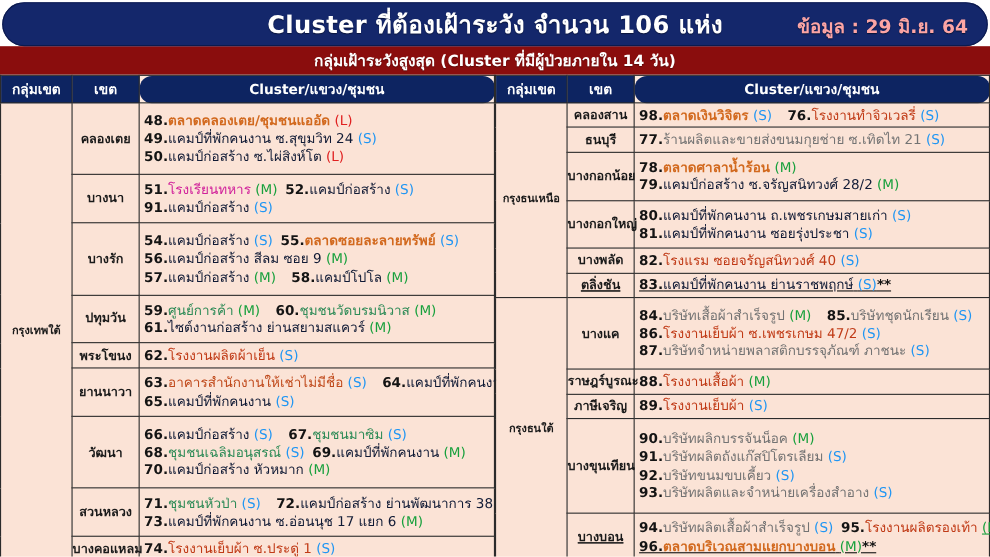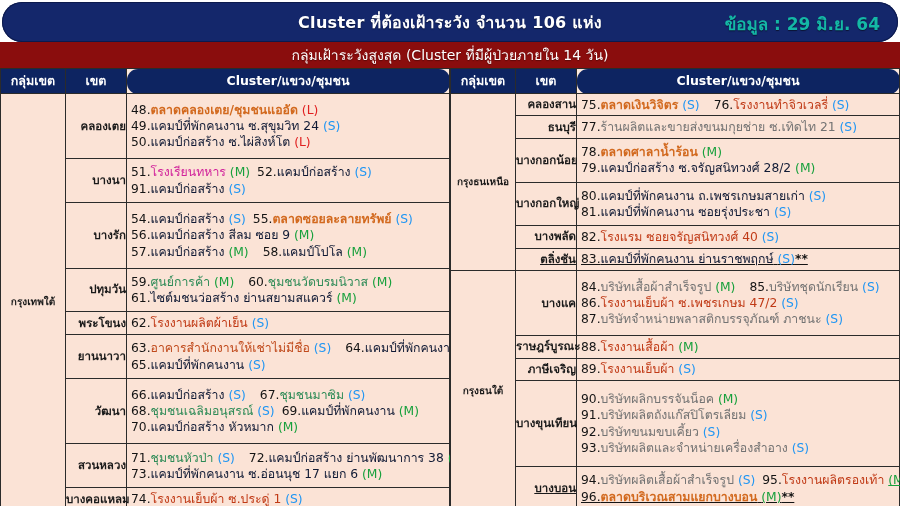--- a/index.html
+++ b/index.html
@@ -13,33 +13,33 @@
 
   
   .banner{
     position:relative;height:40px;background:#14276b;
     border-radius:22px;margin:2px 2px 0 2px;
     box-shadow:0 0 0 1px #0c1a4d inset;
   }
   .banner-title{
     position:absolute;left:0;right:0;top:0;height:40px;
     display:flex;align-items:center;justify-content:center;
-    color:#ffffff;font-size:16px;font-weight:700;letter-spacing:.3px;
+    color:#ffffff;font-size:22px;font-weight:700;letter-spacing:.3px;
     text-shadow:0 1px 1px rgba(0,0,0,.45);
   }
   .banner-date{
     position:absolute;right:18px;top:8px;
-    color:#14b8a6;font-size:17px;font-weight:700;
+    color:#fca5a5;font-size:17px;font-weight:700;
     text-shadow:0 1px 1px rgba(0,0,0,.5);
     margin-left:32px;
   }
   .subbanner{
     height:26px;background:#8a0d0d;
     display:flex;align-items:center;justify-content:center;
-    color:#ffffff;font-size:14px;font-weight:400;
+    color:#ffffff;font-size:14px;font-weight:700;
     text-shadow:0 1px 1px rgba(0,0,0,.35);
   }
 
   
   .tables{display:flex;width:900px;height:438px;background:#fdeadf;}
   .tablewrap{width:450px;height:443px;position:relative;}
   .tablewrap.left{border-right:0;}
 
   table.cluster{
     width:100%;height:100%;border-collapse:collapse;table-layout:fixed;
@@ -53,32 +53,32 @@
     background:#fbe3d6;
   }
   .col-group{width:60px;}
   .col-dist{width:56px;}
   .col-cl{width:auto;border-radius:11px;}
 
   td.group,td.dist{
     text-align:center;font-size:10px;color:#1a1a1a;font-weight:600;
     line-height:1.15;padding:1px 1px;
   }
-  td.dist{font-size:11.5px;text-align:right;}
+  td.dist{font-size:11.5px;}
   td.cl{padding:0;}
 
   .tint-dark td{background:#f6caae;}
   .tint-light td{background:#fbe3d6;}
 
   .lines{display:flex;flex-direction:column;justify-content:center;height:100%;}
   .line{
     font-size:12.3px;line-height:1.0;color:#141414;
     white-space:nowrap;padding:2px 0 2px 4px;
   }
-  .line .num{color:#141414;font-weight:400;}
+  .line .num{color:#141414;font-weight:700;}
   .gap{display:inline-block;width:14px;}
   .gap-sm{display:inline-block;width:7px;}
 
   
   .n-dark{color:#101a35;}
   .n-market{color:#d2691e;font-weight:600;}
   .n-factory{color:#c03a16;}
   .n-school{color:#d1229b;}
   .n-community{color:#2e8b57;}
   .n-mall{color:#2e8b57;}
@@ -144,21 +144,21 @@
                   <div class="line"><span><span class="num">56.</span><span class="n-dark">แคมป์ก่อสร้าง สีลม ซอย 9</span><span> </span><span class="t-M">(M)</span></span></div>
                   <div class="line"><span><span class="num">57.</span><span class="n-dark">แคมป์ก่อสร้าง</span><span> </span><span class="t-M">(M)</span></span><span class="gap"></span><span><span class="num">58.</span><span class="n-dark">แคมป์โปโล</span><span> </span><span class="t-M">(M)</span></span></div>
                 </div>
               </td>
             </tr>
             <tr class="tint-light">
               <td class="dist"><span>ปทุมวัน</span></td>
               <td class="cl">
                 <div class="lines">
                   <div class="line"><span><span class="num">59.</span><span class="n-mall">ศูนย์การค้า</span><span> </span><span class="t-M">(M)</span></span><span class="gap"></span><span><span class="num">60.</span><span class="n-community">ชุมชนวัดบรมนิวาส</span><span> </span><span class="t-M">(M)</span></span></div>
-                  <div class="line"><span><span class="num">61.</span><span class="n-dark">ไซต์มชนว่อสร้าง ย่านสยามสแควร์</span><span> </span><span class="t-M">(M)</span></span></div>
+                  <div class="line"><span><span class="num">61.</span><span class="n-dark">ไซต์งานก่อสร้าง ย่านสยามสแควร์</span><span> </span><span class="t-M">(M)</span></span></div>
                 </div>
               </td>
             </tr>
             <tr class="tint-light">
               <td class="dist"><span>พระโขนง</span></td>
               <td class="cl">
                 <div class="lines">
                   <div class="line"><span><span class="num">62.</span><span class="n-factory">โรงงานผลิตผ้าเย็น</span><span> </span><span class="t-S">(S)</span></span></div>
                 </div>
               </td>
@@ -211,21 +211,21 @@
             <th class="col-dist">เขต</th>
             <th class="col-cl">Cluster/แขวง/ชุมชน</th>
           </tr>
         </thead>
         <tbody id="right-body">
             <tr class="tint-dark">
               <td class="group" rowspan="6">กรุงธนเหนือ</td>
               <td class="dist"><span>คลองสาน</span></td>
               <td class="cl">
                 <div class="lines">
-                  <div class="line"><span><span class="num">75.</span><span class="n-market">ตลาดเงินวิจิตร</span><span> </span><span class="t-S">(S)</span></span><span class="gap"></span><span><span class="num">76.</span><span class="n-factory">โรงงานทำจิวเวลรี่</span><span> </span><span class="t-S">(S)</span></span></div>
+                  <div class="line"><span><span class="num">98.</span><span class="n-market">ตลาดเงินวิจิตร</span><span> </span><span class="t-S">(S)</span></span><span class="gap"></span><span><span class="num">76.</span><span class="n-factory">โรงงานทำจิวเวลรี่</span><span> </span><span class="t-S">(S)</span></span></div>
                 </div>
               </td>
             </tr>
             <tr class="tint-dark">
               <td class="dist"><span>ธนบุรี</span></td>
               <td class="cl">
                 <div class="lines">
                   <div class="line"><span><span class="num">77.</span><span class="n-biz">ร้านผลิตและขายส่งขนมกุยช่าย ซ.เทิดไท 21</span><span> </span><span class="t-S">(S)</span></span></div>
                 </div>
               </td>

